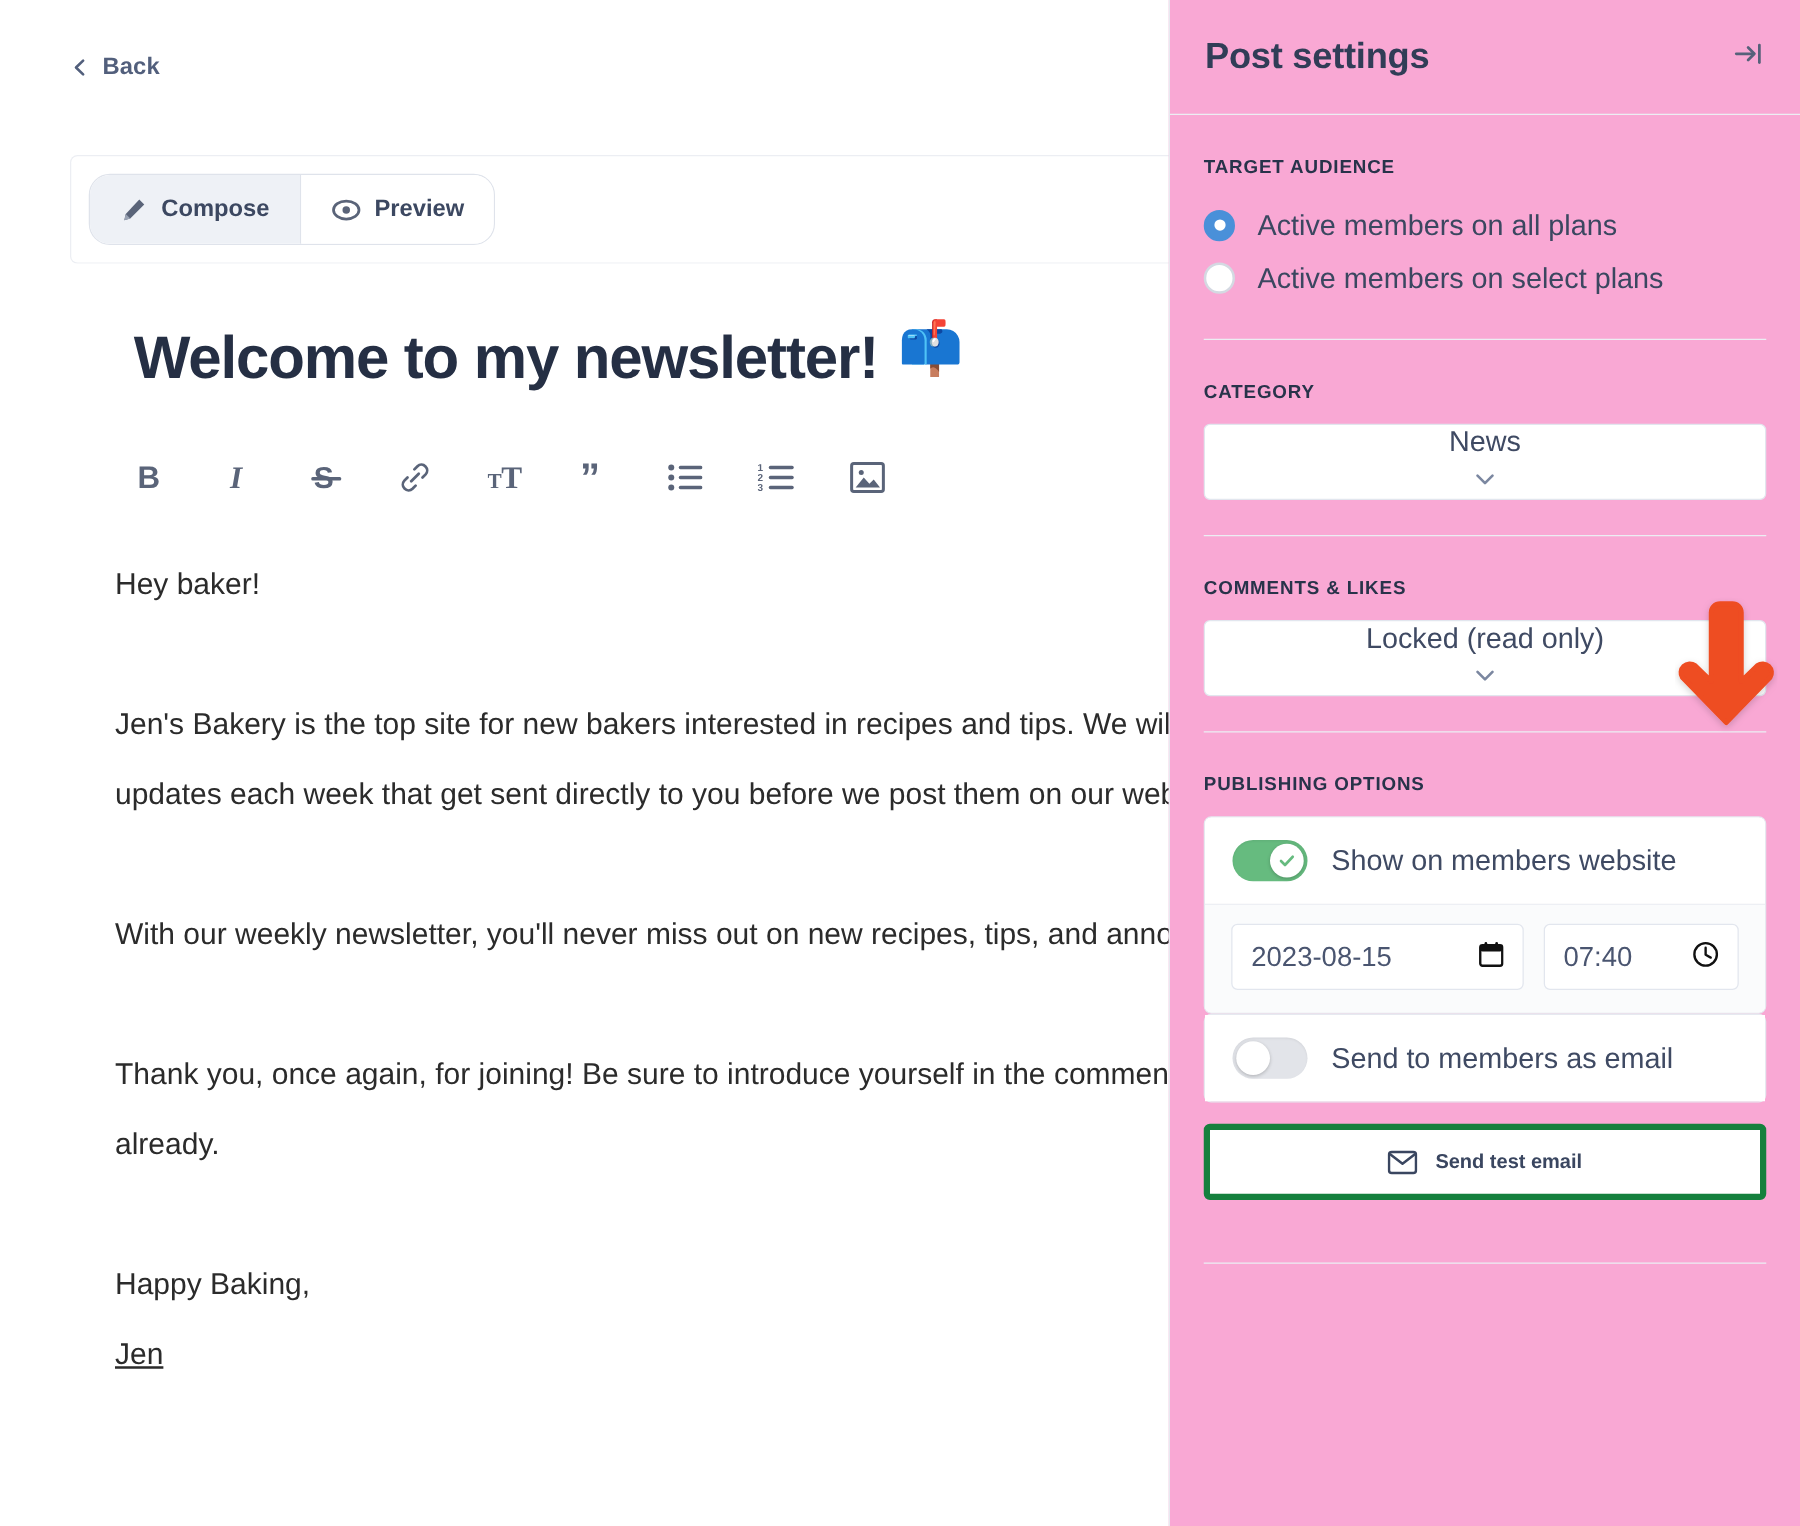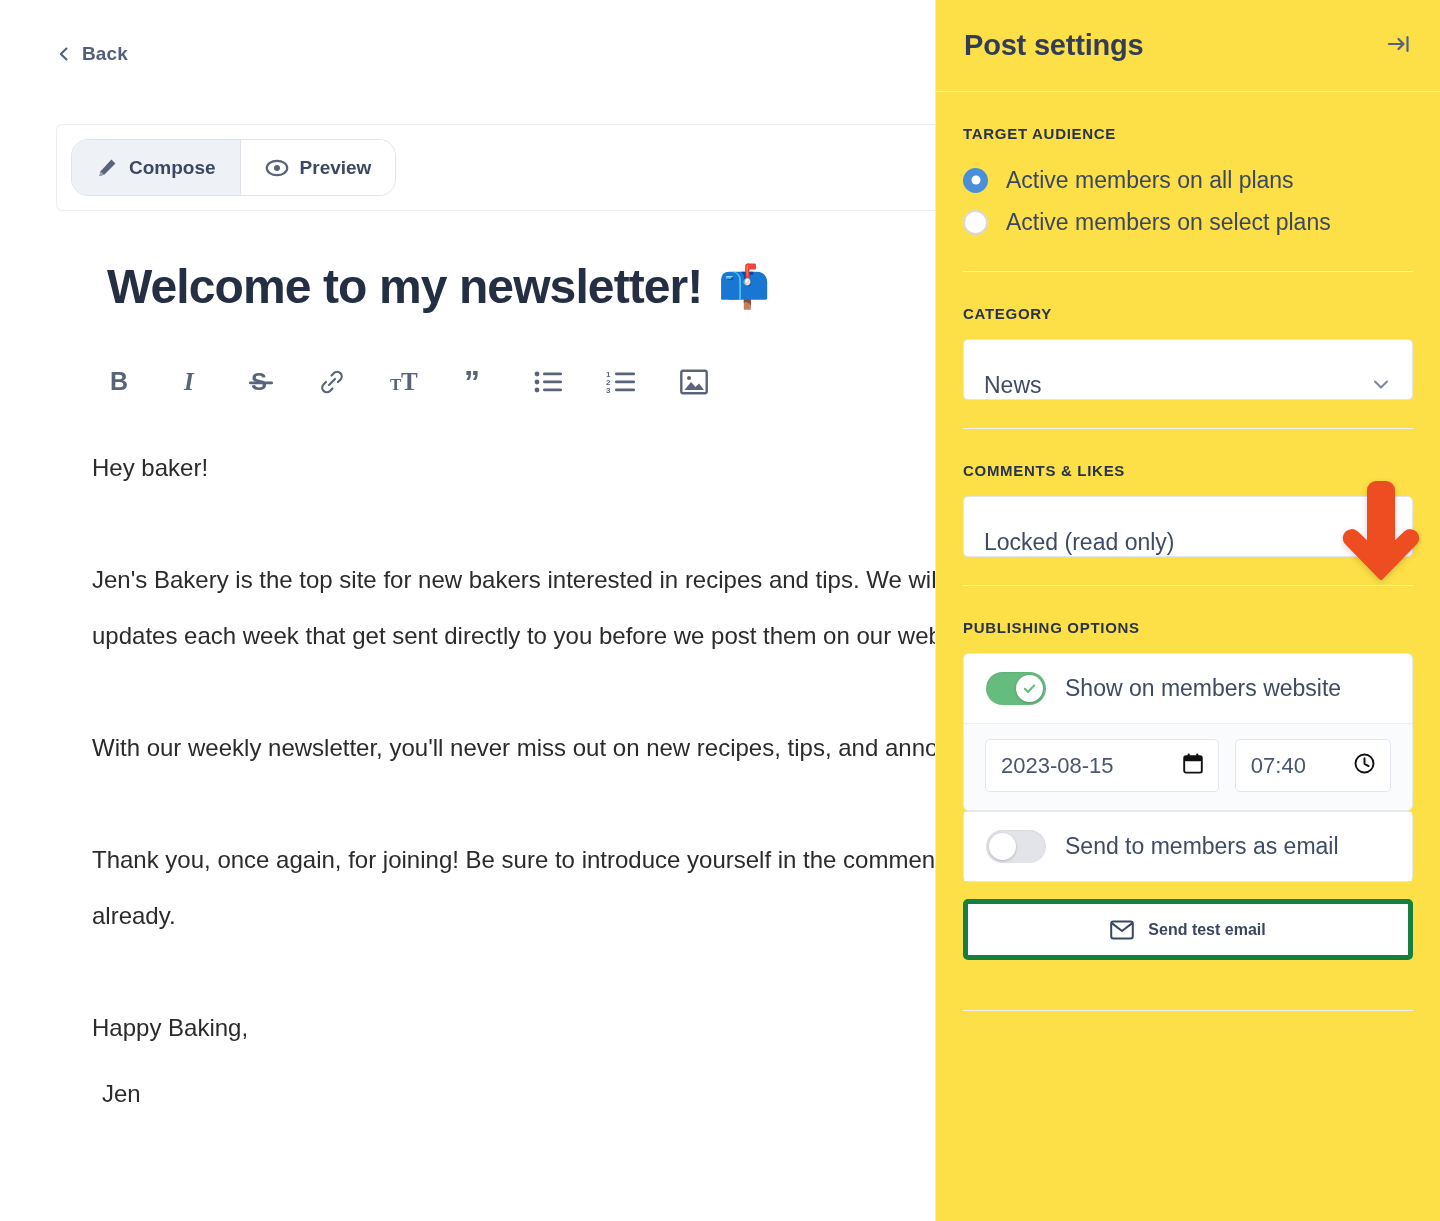--- a/index.html
+++ b/index.html
@@ -55,47 +55,47 @@
   }
   .tab:last-child { border-right: none; }
   .tab.active { background: #eef1f6; }
   .tab svg { display: block; }
 
   .doc-title {
     position: absolute; left: 107px; top: 258px;
     font-size: 48px; font-weight: 800; color: #252f44;
     letter-spacing: -0.9px; line-height: 1.2;
     white-space: nowrap;
-    display: flex; align-items: center; gap: 16px;
+    display: flex; gap: 16px;
   }
   .doc-title .emoji { font-size: 42px; line-height: 1; }
 
   .format-toolbar {
     position: absolute; left: 108px; top: 368px;
     display: flex; align-items: center; gap: 44px;
     color: #5a6479;
   }
   .format-toolbar .tool { display: block; cursor: pointer; color: #5a6479; }
   .format-toolbar .tool svg { display: block; }
 
   .body-copy {
     position: absolute; left: 92px; top: 440px;
     width: 1060px;
     font-size: 24px; color: #2b2b2b;
     line-height: 56px;
   }
   .body-copy p { margin: 0 0 56px 0; white-space: normal; }
   .body-copy p.tight { margin-bottom: 0; }
-  .body-copy p.sig { margin: 10px; }
+  .body-copy p.sig { margin: 0; text-decoration: underline; }
 
   
   .sidebar {
     position: absolute; right: 0; top: 0;
     width: 505px; height: 1221px;
-    background: #fde047;
+    background: #f9a8d4;
     border-left: 1px solid #e7eaf0;
     overflow: hidden;
   }
   .sb-header {
     position: relative;
     height: 92px;
     border-bottom: 1px solid #eceef3;
     display: flex; align-items: center;
     padding: 0 28px 0 28px;
   }
@@ -137,23 +137,24 @@
     height: 1px; background: #eceef3;
     margin: 28px 0 0 0;
   }
 
   .select-box {
     position: relative;
     height: 61px;
     border: 1px solid #e2e6ee;
     border-radius: 5px;
     background: #fff;
-    display: flex; align-items: flex-end;
+    display: flex; align-items: center;
     padding: 0 20px;
     cursor: pointer;
+    flex-direction: column;
   }
   .select-value { font-size: 23px; color: #3f4a63; flex: 1; }
   .select-caret { display:block; }
 
   .pub-card {
     border: 1px solid #e6e9f0;
     border-radius: 6px;
     overflow: hidden;
     background: #fff;
   }

